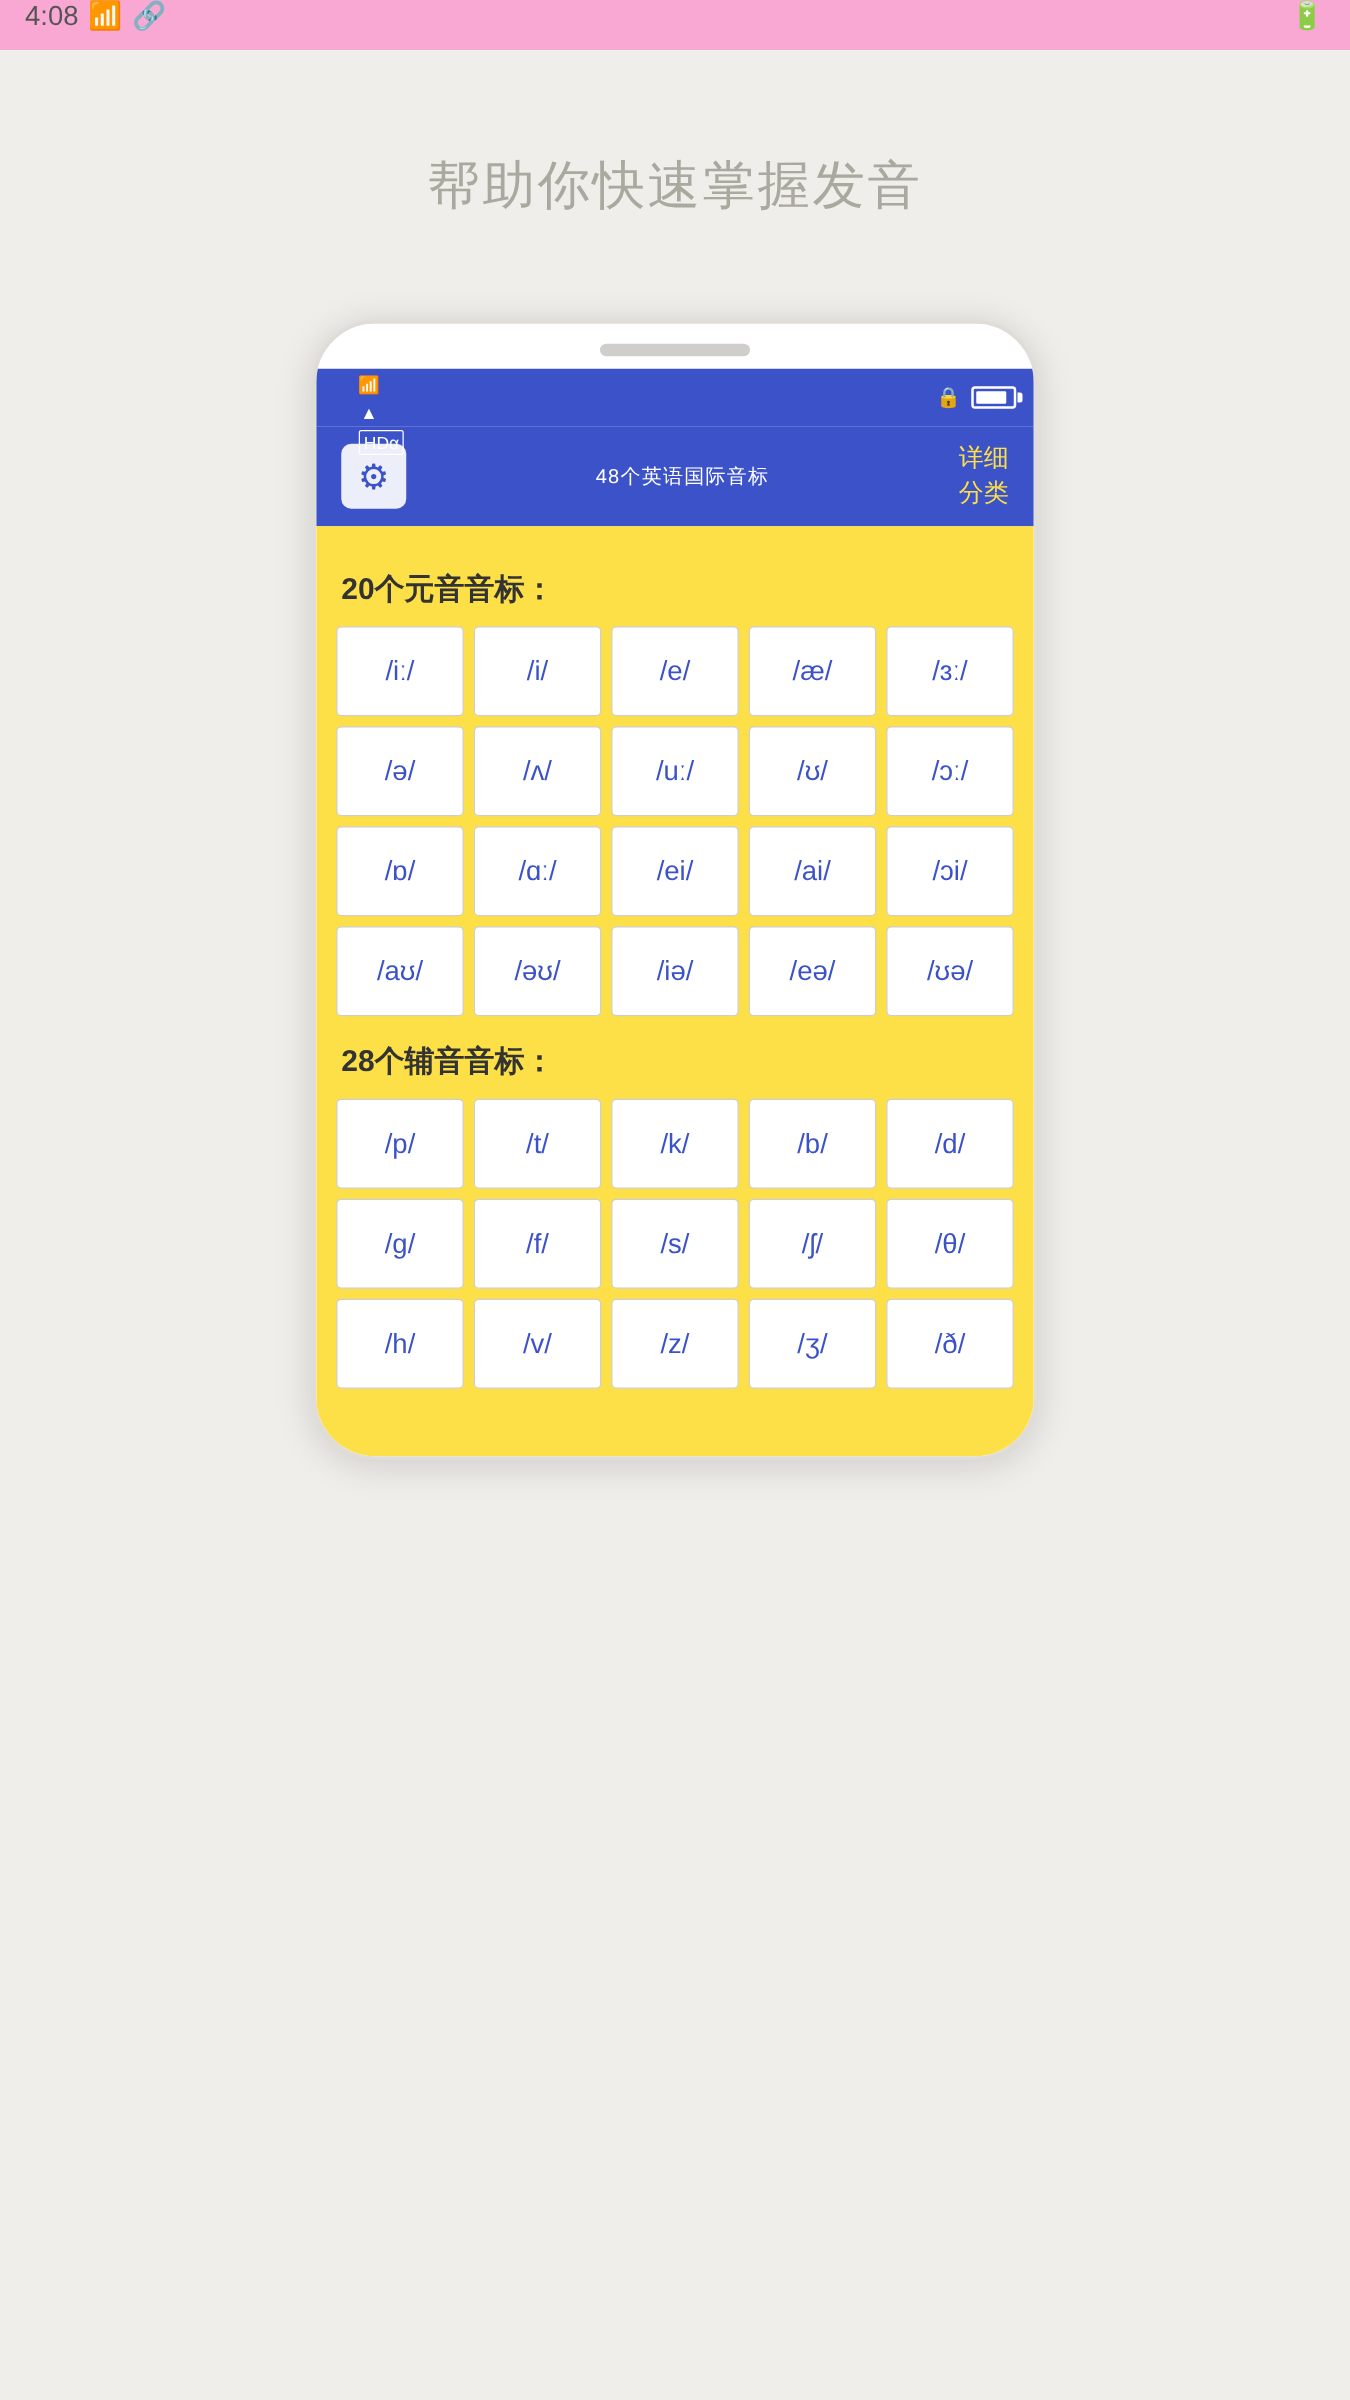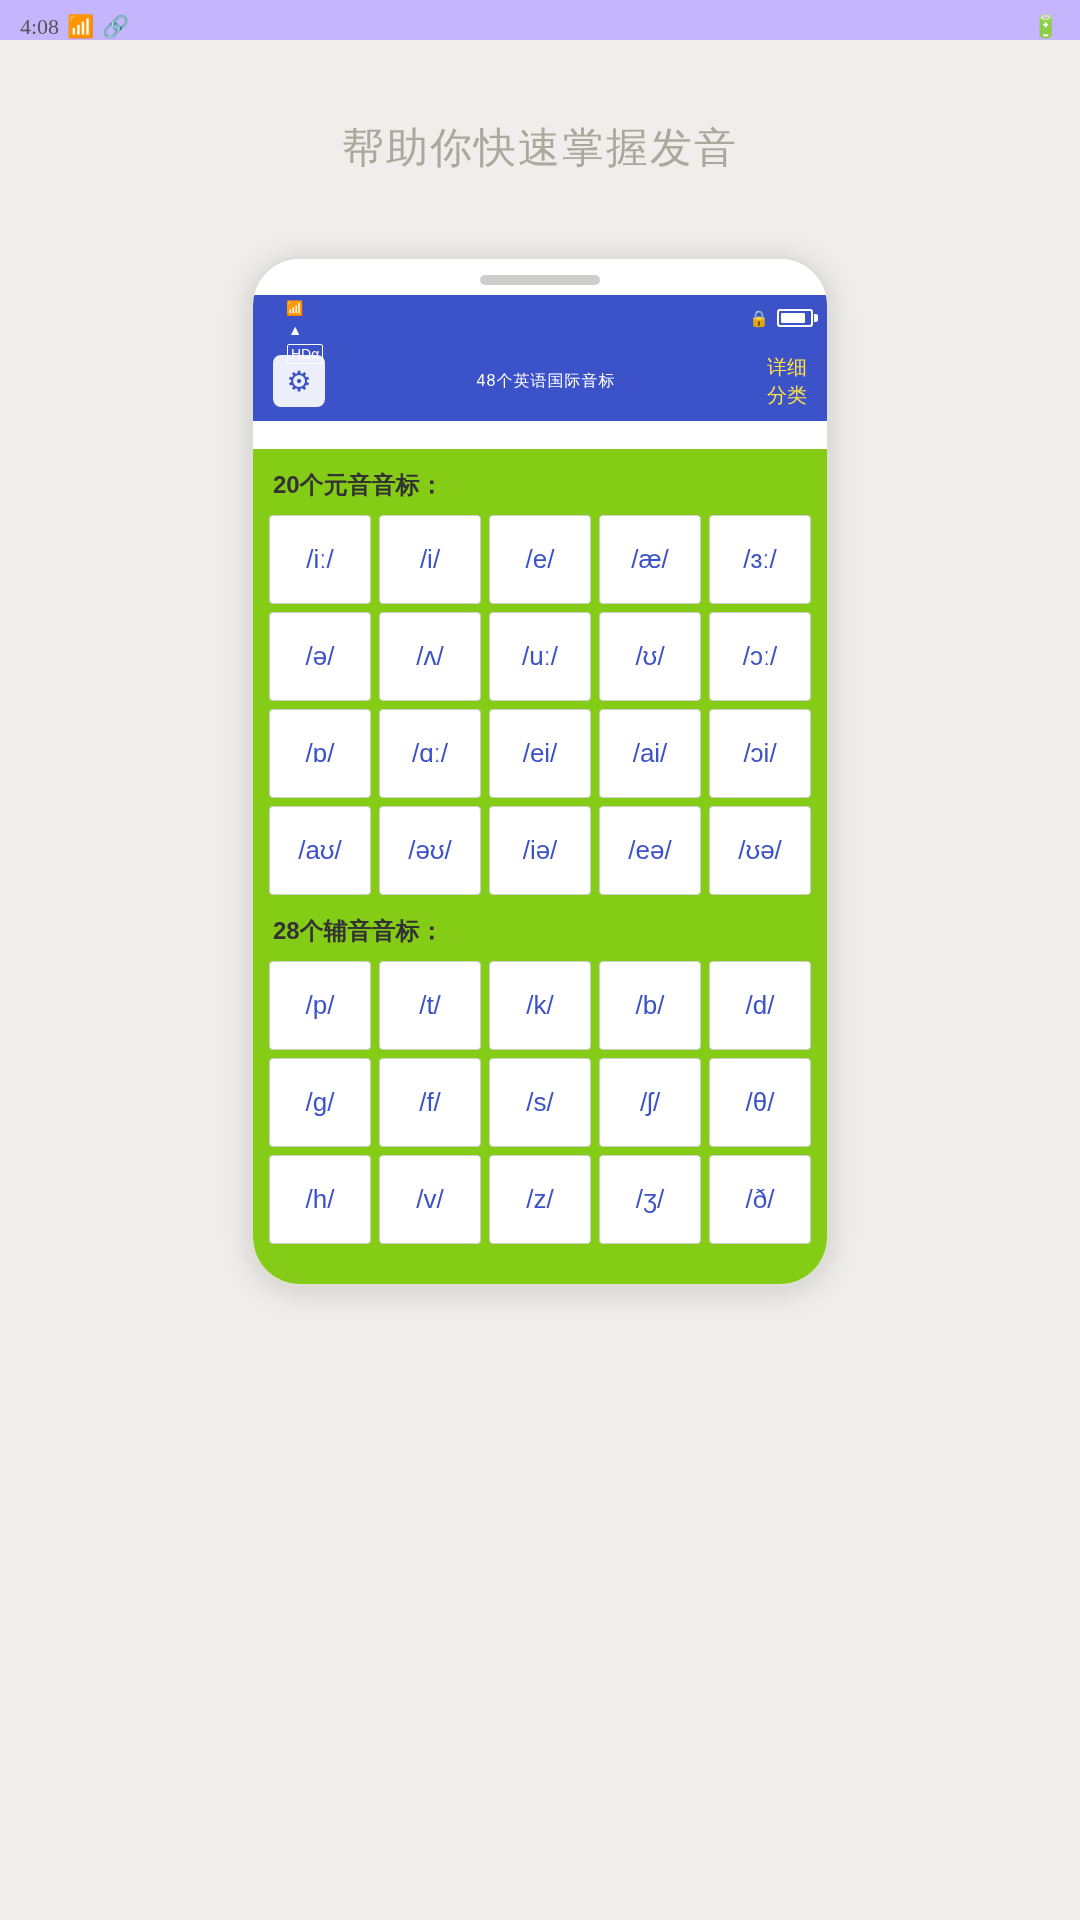--- a/index.html
+++ b/index.html
@@ -12,26 +12,25 @@
       font-family: -apple-system, 'PingFang SC', 'Hiragino Sans GB', 'Microsoft YaHei', sans-serif;
       display: flex;
       flex-direction: column;
       align-items: center;
     }
 
     
     .status-bar {
       width: 100%;
       height: 40px;
-      background: #c4b5fd;
-      display: flex;
-      align-items: flex-end;
+      background: #f9a8d4;
+      display: flex;
+      align-items: flex-start;
       justify-content: space-between;
       padding: 0 20px;
-      font-family: Liberation Serif, serif;
     }
     .status-bar-left {
       display: flex;
       align-items: center;
       gap: 8px;
       font-size: 22px;
       color: #555;
     }
     .status-bar-right {
       display: flex;
@@ -168,23 +167,22 @@
     }
     .navbar-detail {
       color: #fde047;
       font-size: 20px;
       text-align: center;
       line-height: 1.4;
     }
 
     
     .phone-content {
-      background: #84cc16;
-      padding: 20px 16px;
-      margin-top: 28px;
+      background: #fde047;
+      padding: 34px 16px;
     }
 
     .section-title {
       font-size: 24px;
       font-weight: 600;
       color: #333;
       margin-bottom: 14px;
       padding-left: 4px;
     }
 
@@ -192,25 +190,25 @@
       display: grid;
       grid-template-columns: repeat(5, 1fr);
       gap: 8px;
       margin-bottom: 20px;
     }
 
     .phoneme-cell {
       background: #fff;
       border: 1.5px solid #d0cecc;
       border-radius: 4px;
-      height: 89px;
+      height: 72px;
       display: flex;
       align-items: center;
       justify-content: center;
-      font-size: 26px;
+      font-size: 22px;
       color: #3c52c8;
       font-weight: 400;
       cursor: pointer;
     }
   </style>
 </head>
 <body>
 
 <div class="status-bar">
   <div class="status-bar-left">

